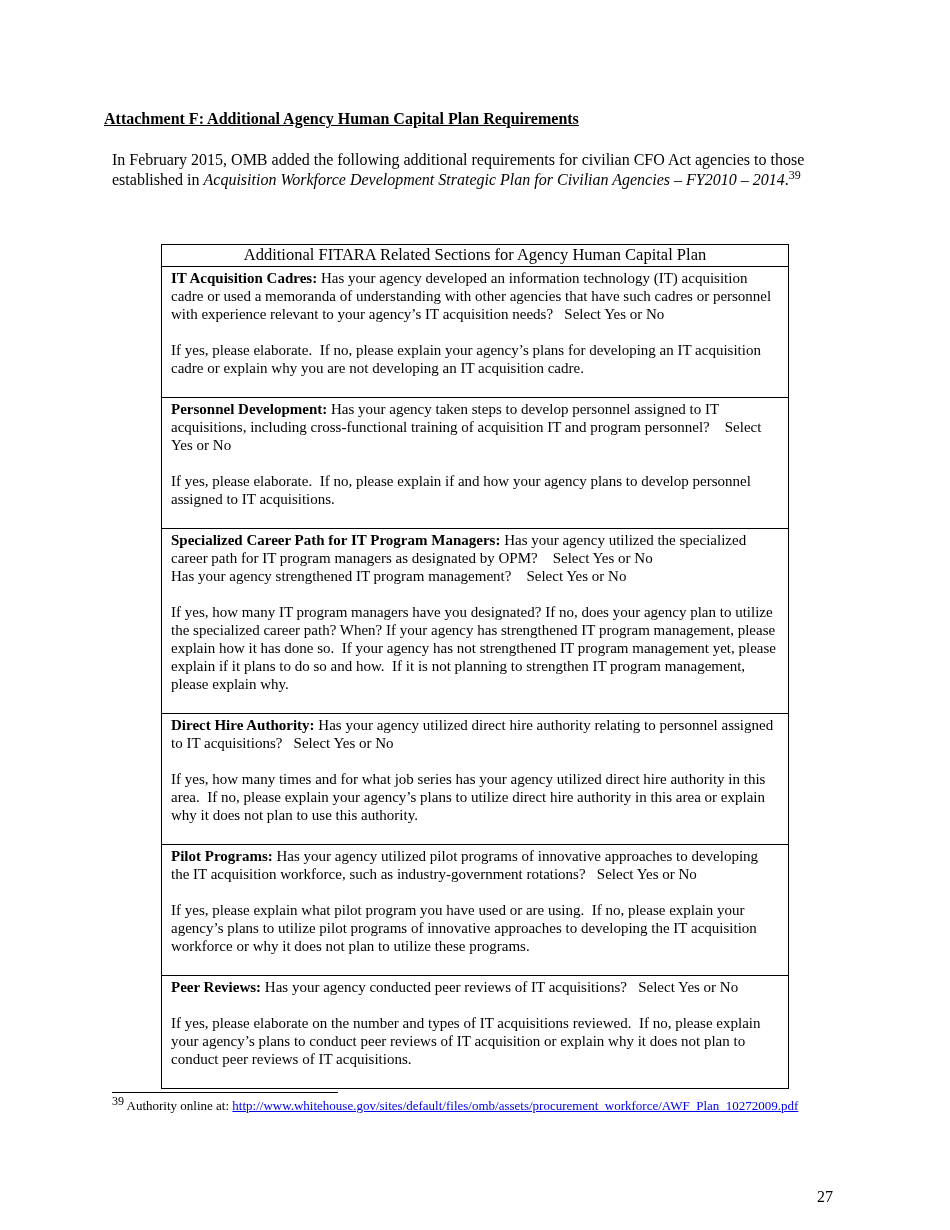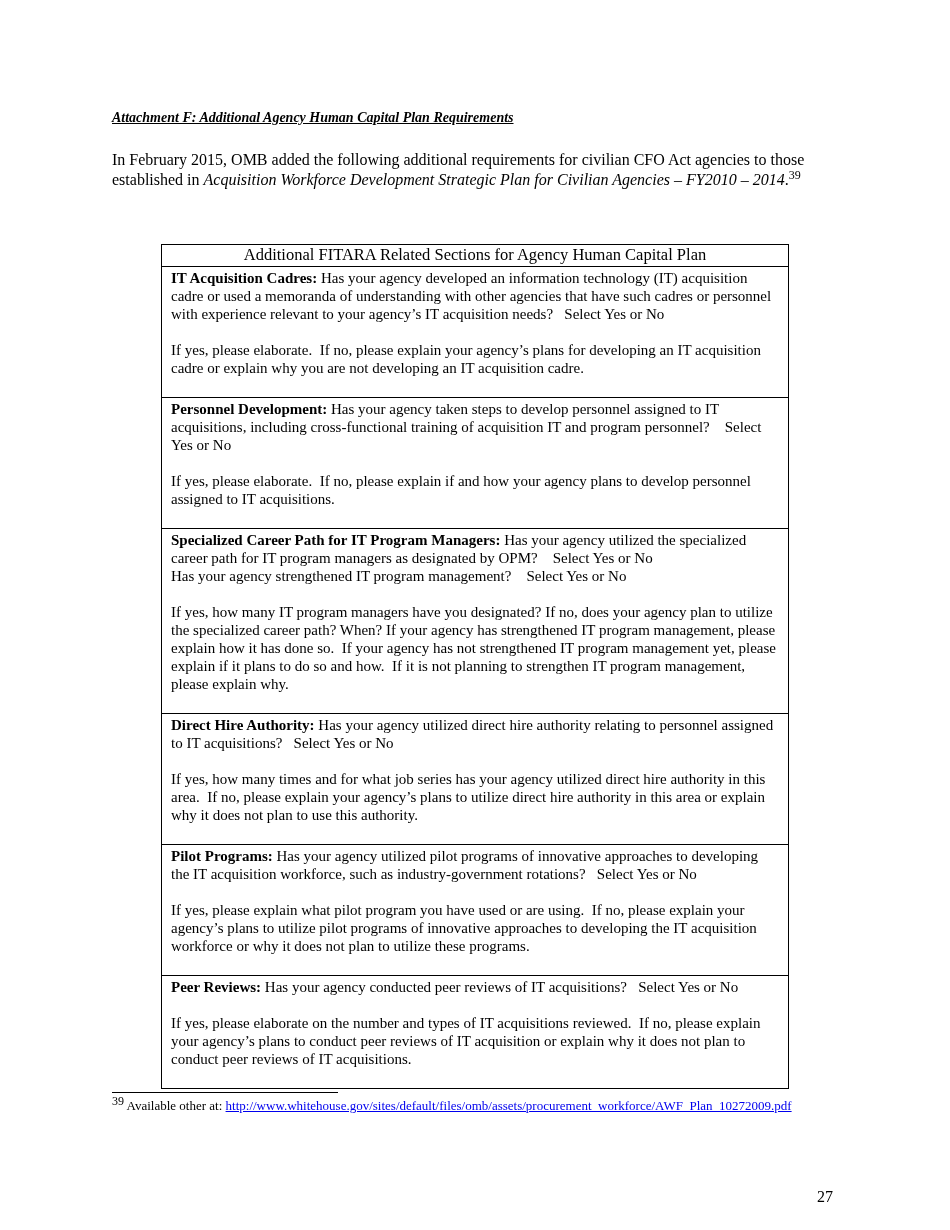--- a/index.html
+++ b/index.html
@@ -7,27 +7,26 @@
     width: 950px;
     height: 1230px;
     background: #ffffff;
     color: #000000;
     font-family: "Liberation Serif", "DejaVu Serif", serif;
     position: relative;
     overflow: hidden;
   }
   .title {
     position: absolute;
-    left: 112px;
+    left: 104px;
     top: 110px;
-    font-size: 14px;
+    font-size: 16px;
     font-weight: bold;
     text-decoration: underline;
     white-space: nowrap;
-    font-style: italic;
   }
   .intro {
     position: absolute;
     left: 112px;
     top: 150px;
     width: 745px;
     font-size: 16px;
     line-height: 20px;
   }
   .intro .it { font-style: italic; }
@@ -149,15 +148,15 @@
         <div class="qpara"><span class="bold">Peer Reviews:</span><span class="qtext"> Has your agency conducted peer reviews of IT acquisitions?   Select Yes or No</span></div>
 
         <div class="followup">If yes, please elaborate on the number and types of IT acquisitions reviewed.  If no, please explain your agency’s plans to conduct peer reviews of IT acquisition or explain why it does not plan to conduct peer reviews of IT acquisitions.</div>
       </td>
     </tr>
   </tbody>
 </table>
 
 <div class="fnrule"></div>
 
-<div class="footnote"><sup>39</sup><span> Available other at: </span><a href="#">http://www.whitehouse.gov/sites/default/files/omb/assets/procurement_workforce/AWF_Plan_10272009.pdf</a></div>
+<div class="footnote"><sup>39</sup><span> Authority online at: </span><a href="#">http://www.whitehouse.gov/sites/default/files/omb/assets/procurement_workforce/AWF_Plan_10272009.pdf</a></div>
 
 <div class="pagenum">27</div>
 
 </body></html>

